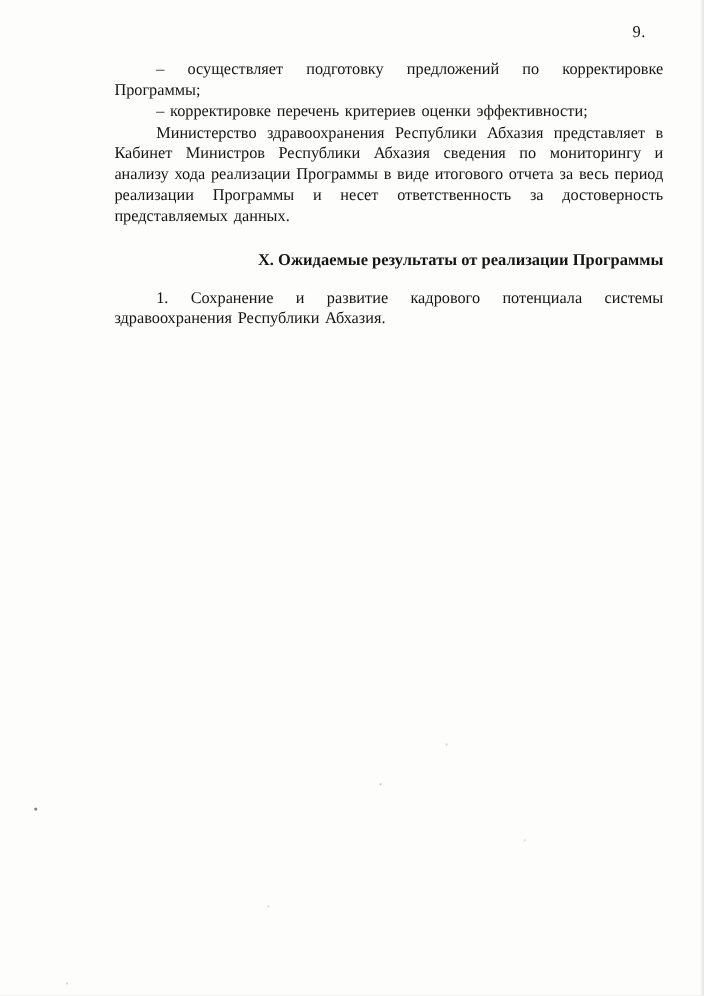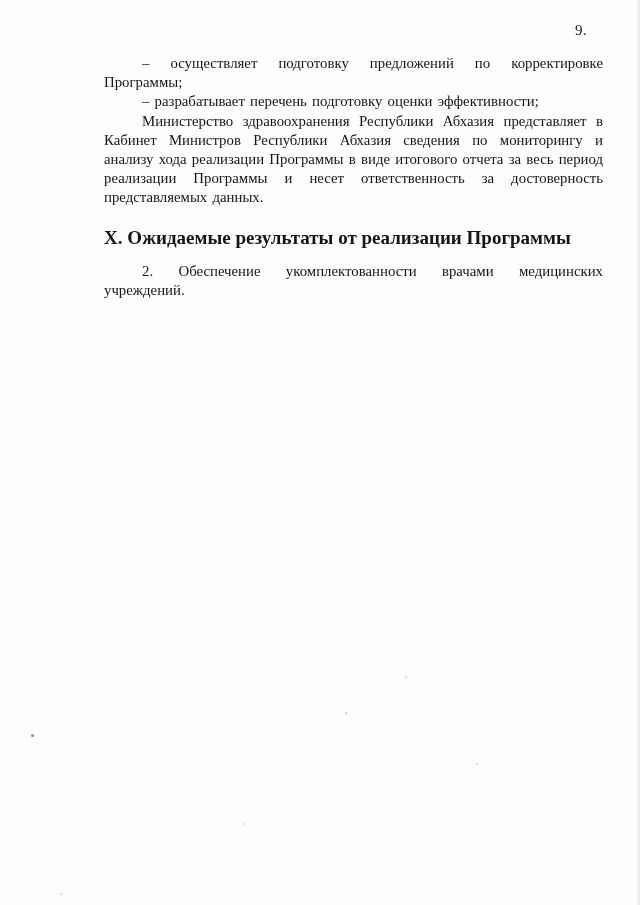--- a/index.html
+++ b/index.html
@@ -41,24 +41,24 @@
   .content p {
     margin: 0;
     font-size: 14.8px;
     line-height: 19.2px;
     text-align: justify;
     text-indent: 38px;
     word-spacing: 1.5px;
   }
   .section-heading {
     margin: 20px 0 15px 0;
-    font-size: 19px;
+    font-size: 15px;
     line-height: 19.2px;
     font-weight: bold;
-    text-align: left;
+    text-align: right;
     text-indent: 0;
   }
   .speck {
     position: absolute;
     background: #8a8a8a;
     border-radius: 50%;
   }
   .speck-1 { left: 31px;  top: 734px; width: 3px; height: 3px; }
   .speck-2 { left: 345px; top: 712px; width: 2px; height: 2px; opacity: .45; }
   .speck-3 { left: 405px; top: 676px; width: 2px; height: 2px; opacity: .35; }
@@ -69,27 +69,27 @@
 </head>
 <body>
 
 <div class="page">
   <div class="scan-edge"></div>
 
   <div class="page-number">9.</div>
 
   <div class="content">
     <p>– осуществляет подготовку предложений по корректировке Программы;</p>
-    <p>– разрабатывает перечень подготовку оценки эффективности;</p>
+    <p>– корректировке перечень критериев оценки эффективности;</p>
 
     <p>Министерство здравоохранения Республики Абхазия представляет в Кабинет Министров Республики Абхазия сведения по мониторингу и анализу хода реализации Программы в виде итогового отчета за весь период реализации Программы и несет ответственность за достоверность представляемых данных.</p>
 
     <h2 class="section-heading">X. Ожидаемые результаты от реализации Программы</h2>
 
-    <p>2. Обеспечение укомплектованности врачами медицинских учреждений.</p>
+    <p>1. Сохранение и развитие кадрового потенциала системы здравоохранения Республики Абхазия.</p>
   </div>
 
   <span class="speck speck-1"></span>
   <span class="speck speck-2"></span>
   <span class="speck speck-3"></span>
   <span class="speck speck-4"></span>
   <span class="speck speck-5"></span>
   <span class="speck speck-6"></span>
 </div>
 

